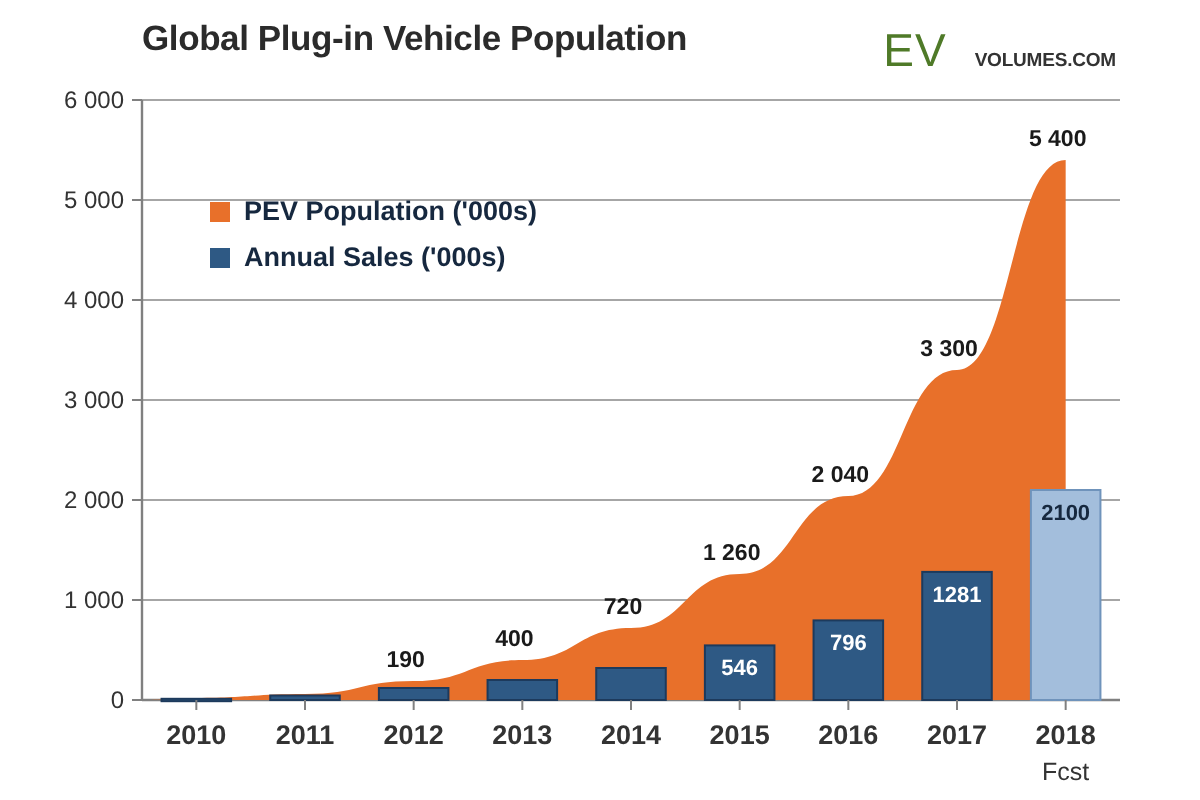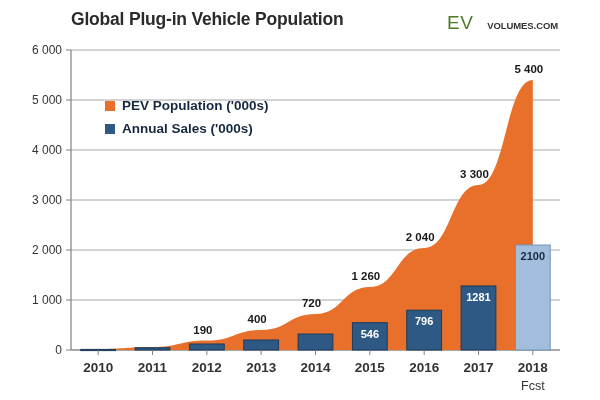--- a/index.html
+++ b/index.html
@@ -29,21 +29,21 @@
   }
   .brand-logo {
     position: absolute;
     right: 42px;
     top: 12px;
     display: flex;
     align-items: baseline;
     white-space: nowrap;
   }
   .brand-ev {
-    font-size: 19px;
+    font-size: 23px;
     font-weight: 500;
     color: #4f7a28;
     letter-spacing: 0.5px;
   }
   .brand-vol {
     font-size: 9.5px;
     font-weight: bold;
     color: #333333;
     letter-spacing: -0.1px;
     margin-left: 14px;

